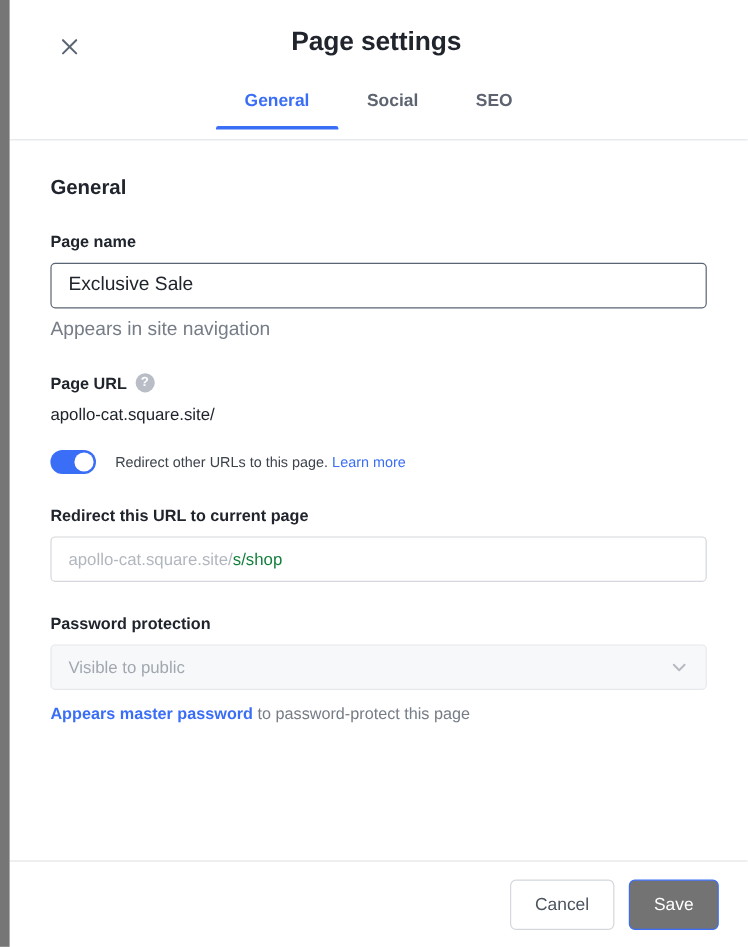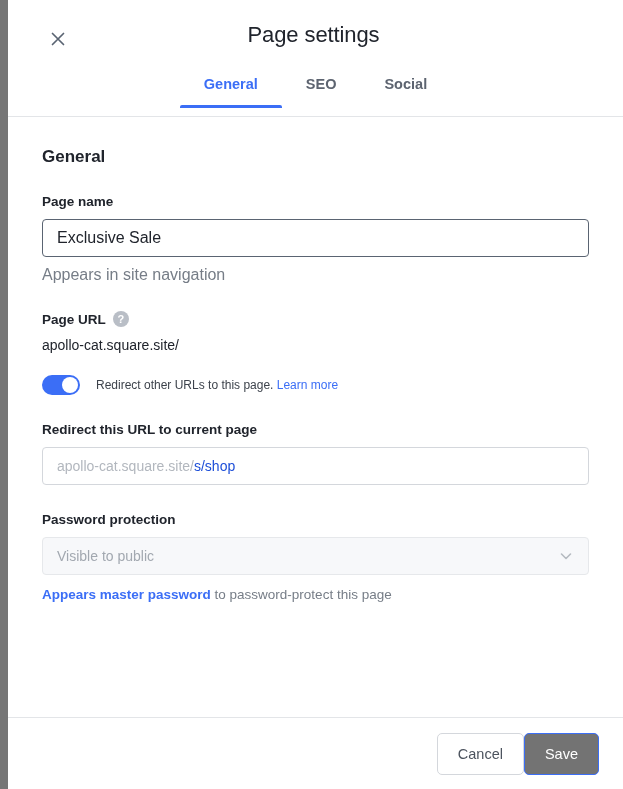--- a/index.html
+++ b/index.html
@@ -54,21 +54,21 @@
     color: #5a6472;
   }
   .close-btn svg { display: block; }
 
   .modal-title {
     position: absolute;
     left: 0; right: 4px;
     top: 22px;
     text-align: center;
     font-size: 22px;
-    font-weight: 400;
+    font-weight: 700;
     color: #20242c;
     letter-spacing: -0.1px;
   }
 
   .tabs {
     position: absolute;
     left: 0; right: 0;
     top: 72px;
     display: flex;
     justify-content: center;
@@ -220,21 +220,21 @@
     border: 1px solid #d4d7dc;
     border-radius: 4px;
     padding: 0 14px;
     display: flex;
     align-items: center;
     font-size: 14px;
     background: #ffffff;
     cursor: text;
   }
   .ph-dim { color: #b2b7be; }
-  .ph-strong { color: #1d4ed8; text-align: center; }
+  .ph-strong { color: #15803d; text-align: center; }
 
   
   .select-box {
     position: relative;
     width: 100%;
     height: 38px;
     border: 1px solid #e6e8eb;
     border-radius: 4px;
     background: #f7f8fa;
     display: flex;
@@ -261,20 +261,21 @@
   .footnote .link { font-weight: 700; }
 
   
   .modal-footer {
     flex: 0 0 auto;
     height: 72px;
     border-top: 1px solid #e3e5e8;
     display: flex;
     align-items: center;
     justify-content: flex-end;
+    gap: 12px;
     padding: 15px 24px;
   }
   .btn {
     height: 42px;
     border-radius: 5px;
     font-size: 14.5px;
     font-family: "Liberation Sans", sans-serif;
     cursor: pointer;
     padding: 0 20px;
   }
@@ -303,22 +304,22 @@
     <button class="close-btn" aria-label="Close">
       <svg width="16" height="16" viewBox="0 0 16 16" fill="none" aria-hidden="true">
         <path d="M2.5 2.5 L13.5 13.5 M13.5 2.5 L2.5 13.5" stroke="currentColor" stroke-width="1.7" stroke-linecap="round"></path>
       </svg>
     </button>
 
     <div class="modal-title">Page settings</div>
 
     <div class="tabs">
       <button class="tab active">General</button>
+      <button class="tab">Social</button>
       <button class="tab">SEO</button>
-      <button class="tab">Social</button>
     </div>
 
     <div class="header-divider"></div>
   </div>
 
   <div class="modal-body">
 
     <div class="section-title">General</div>
 
     <div class="field">

